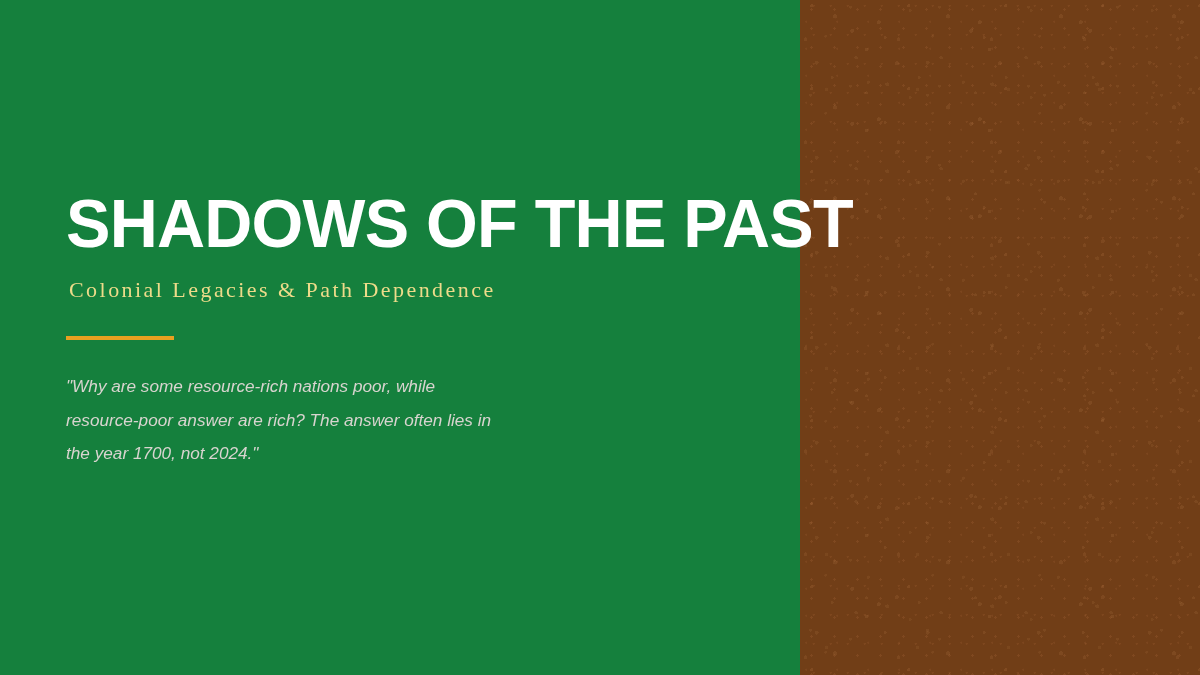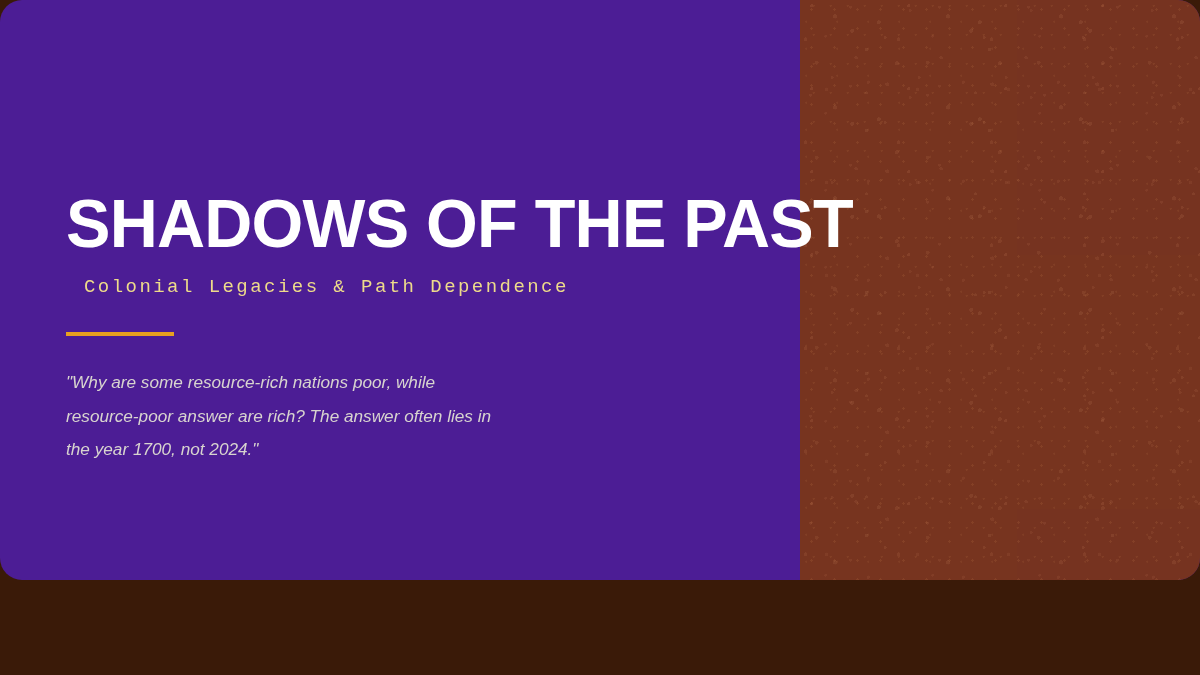--- a/index.html
+++ b/index.html
@@ -6,25 +6,24 @@
   html, body {
     margin: 0;
     padding: 0;
     background: #3a1a08;
   }
 
   
   .slide {
     position: relative;
     width: 1200px;
-    height: 580px;
+    height: 675px;
     overflow: hidden;
-    background-color: #4c1d95;
+    background-color: #15803d;
     font-family: "Liberation Sans", sans-serif;
-    border-radius: 22px;
     -webkit-font-smoothing: antialiased;
   }
 
   
   .texture-panel {
     position: absolute;
     top: 0;
     right: 0;
     width: 400px;
     height: 675px;
@@ -84,24 +83,24 @@
     font-size: 69px;
     line-height: 0.98;
     letter-spacing: -0.8px;
     color: #ffffff;
     transform: scaleX(0.965);
     transform-origin: left center;
     white-space: nowrap;
   }
 
   .subtitle {
-    margin: 18px 0 0 18px;
-    font-family: Liberation Mono, monospace;
+    margin: 18px 0 0 3px;
+    font-family: Liberation Serif, serif;
     font-weight: 400;
-    font-size: 19px;
+    font-size: 22px;
     line-height: 1.25;
     letter-spacing: 2.45px;
     color: #eedb8a;
     white-space: nowrap;
   }
 
   .divider {
     margin-top: 33px;
     width: 108px;
     height: 4px;

